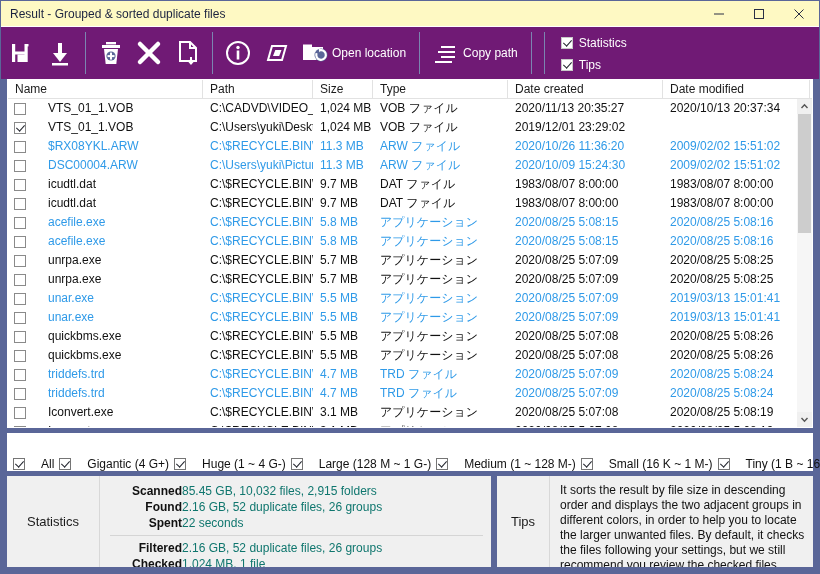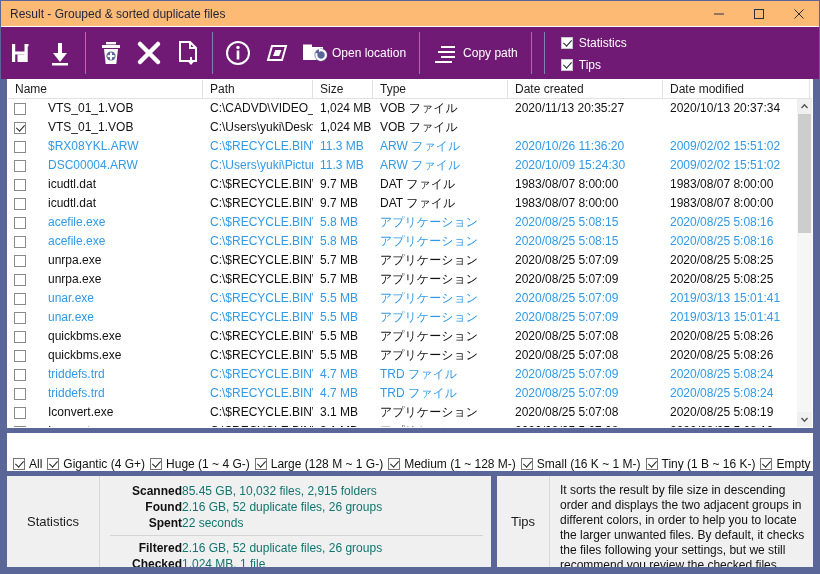--- a/index.html
+++ b/index.html
@@ -16,21 +16,21 @@
     border: 1px solid #5a6698;
     background: #5a6698;
     position: relative;
     display: flex;
     flex-direction: column;
   }
 
   
   #titlebar {
     height: 18px;
-    background: #fdba74;
+    background: #fef9c3;
     display: flex;
     align-items: center;
     flex: 0 0 26px;
     border-bottom: 1px solid #ffffff;
   }
   #title-text {
     padding-left: 9px;
     font-size: 12px;
     color: #1c2340;
     white-space: nowrap;
@@ -196,21 +196,21 @@
   
   #filterbar {
     margin: 5px 6px 0 6px;
     flex: 0 0 24px;
     background: #ffffff;
     display: flex;
     align-items: center;
     padding-left: 6px;
     gap: 5px;
   }
-  .filter-item { display: flex; align-items: center; gap: 4px; margin-top: 24px; }
+  .filter-item { display: flex; align-items: center; gap: 16px; margin-top: 24px; }
   .filter-item .lbl { font-size: 12px; color: #111; white-space: nowrap; }
   .fcbx {
     width: 12px; height: 12px;
     background: #ffffff;
     border: 1px solid #757575;
     position: relative;
     flex: 0 0 12px;
   }
   .fcbx.checked::after {
     content: "";
@@ -425,20 +425,21 @@
             <div class="cell" style="width: 147px; flex: 0 0 147px;">2020/10/13 20:37:34</div>
           </div>
           <div class="row black">
             <div class="cell c-name" style="width: 195px; flex: 0 0 195px;">
               <span class="rowcbx checked"></span>
               <span class="nm">VTS_01_1.VOB</span>
             </div>
             <div class="cell" style="width: 110px; flex: 0 0 110px;">C:\Users\yuki\Desktop\...</div>
             <div class="cell" style="width: 60px; flex: 0 0 60px;">1,024 MB</div>
             <div class="cell" style="width: 135px; flex: 0 0 135px;">VOB ファイル</div>
+            <div class="cell" style="width: 155px; flex: 0 0 155px;">2019/12/01 23:29:02</div>
           </div>
           <div class="row blue">
             <div class="cell c-name" style="width: 195px; flex: 0 0 195px;">
               <span class="rowcbx"></span>
               <span class="nm">$RX08YKL.ARW</span>
             </div>
             <div class="cell" style="width: 110px; flex: 0 0 110px;">C:\$RECYCLE.BIN\S-1-...</div>
             <div class="cell" style="width: 60px; flex: 0 0 60px;">11.3 MB</div>
             <div class="cell" style="width: 135px; flex: 0 0 135px;">ARW ファイル</div>
             <div class="cell" style="width: 155px; flex: 0 0 155px;">2020/10/26 11:36:20</div>

